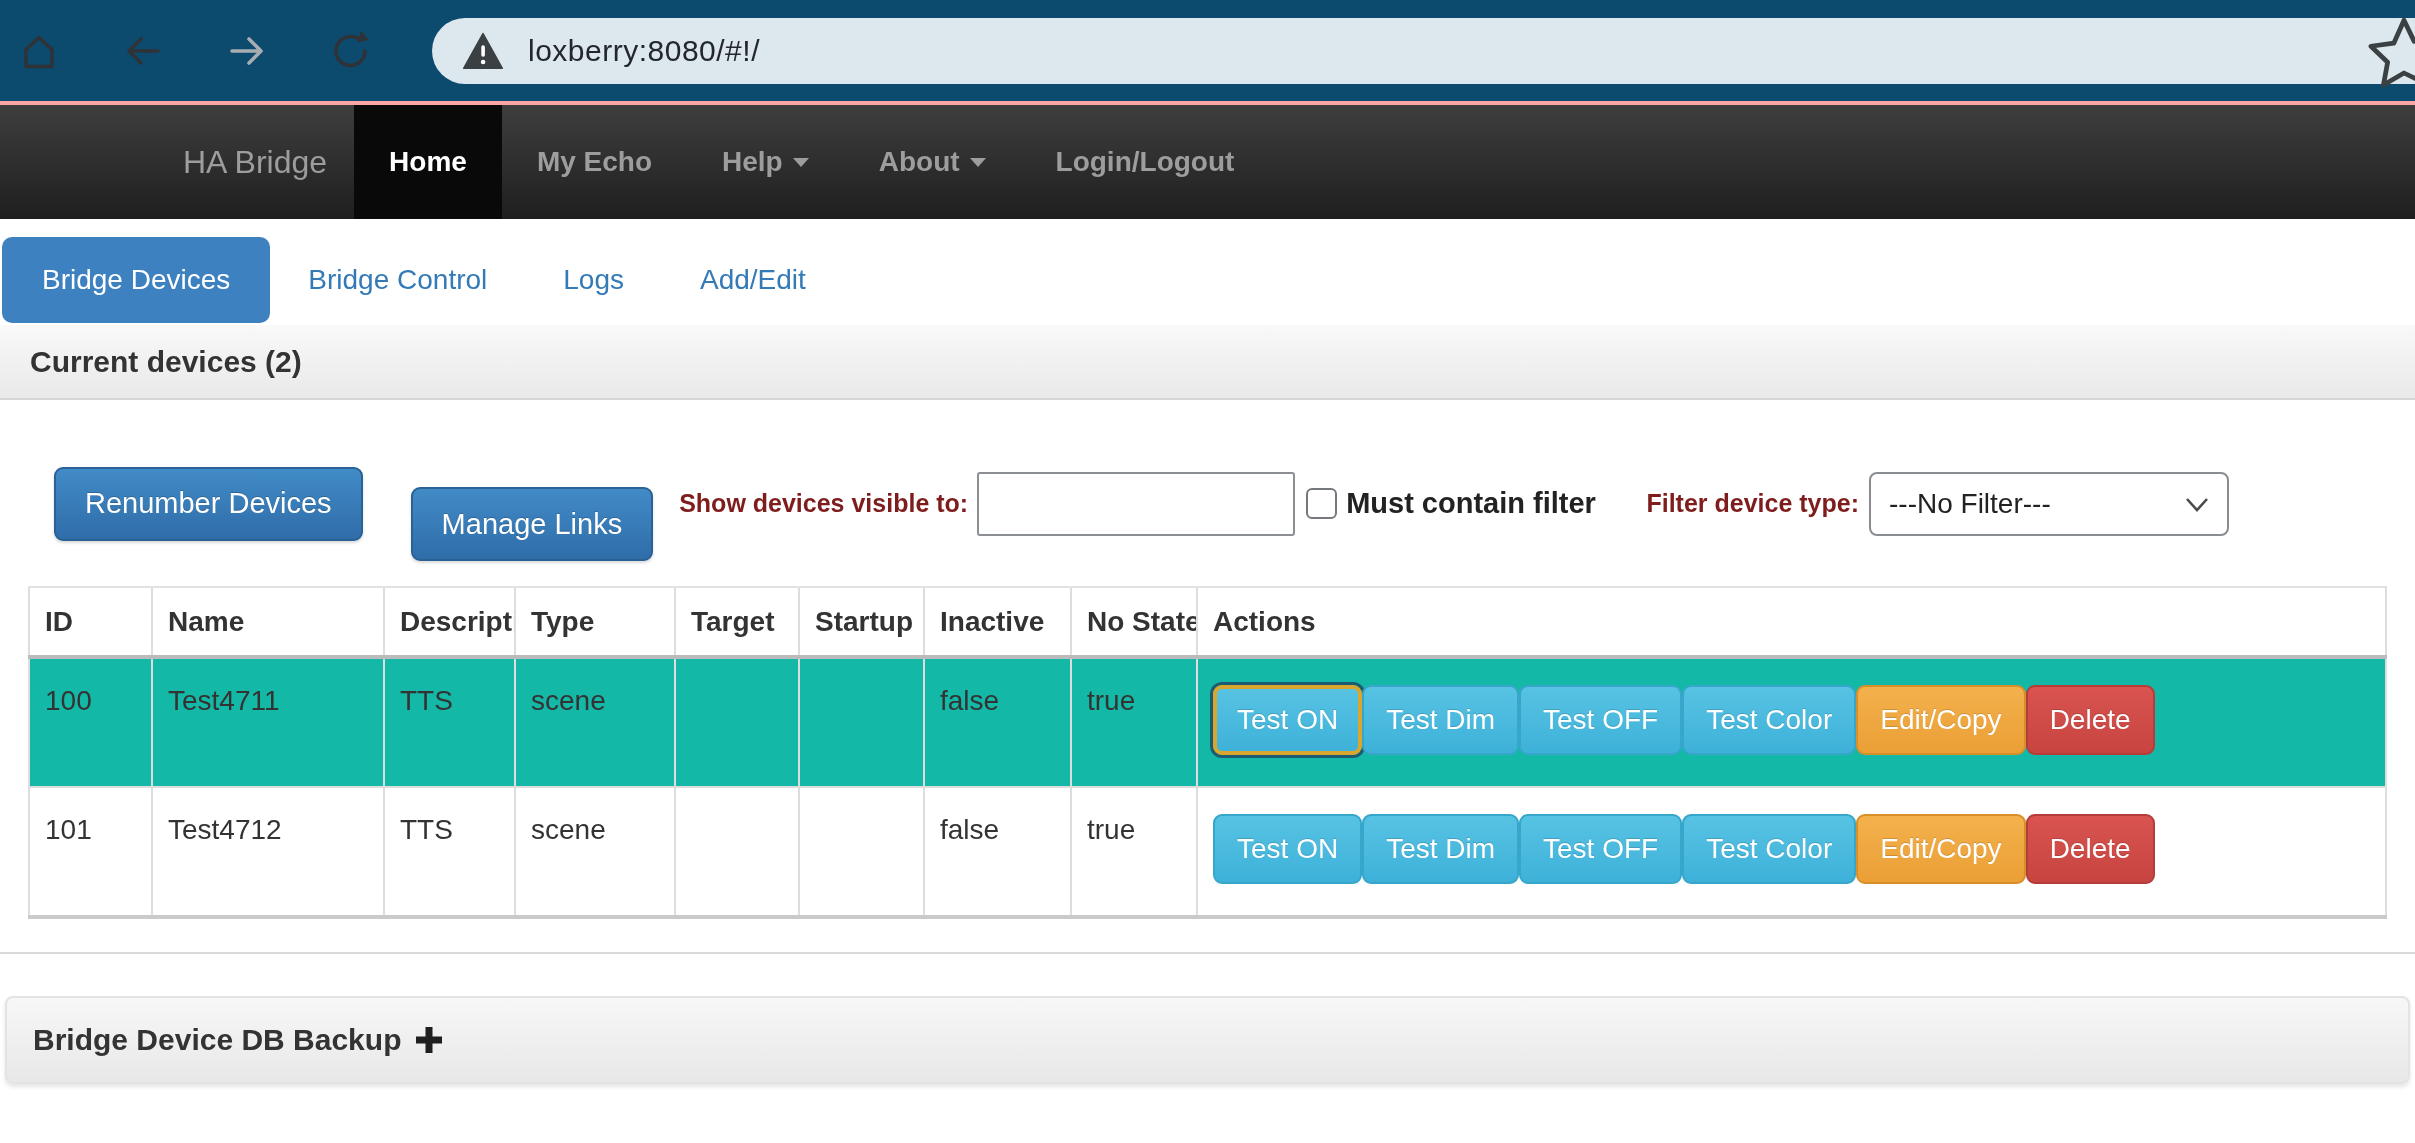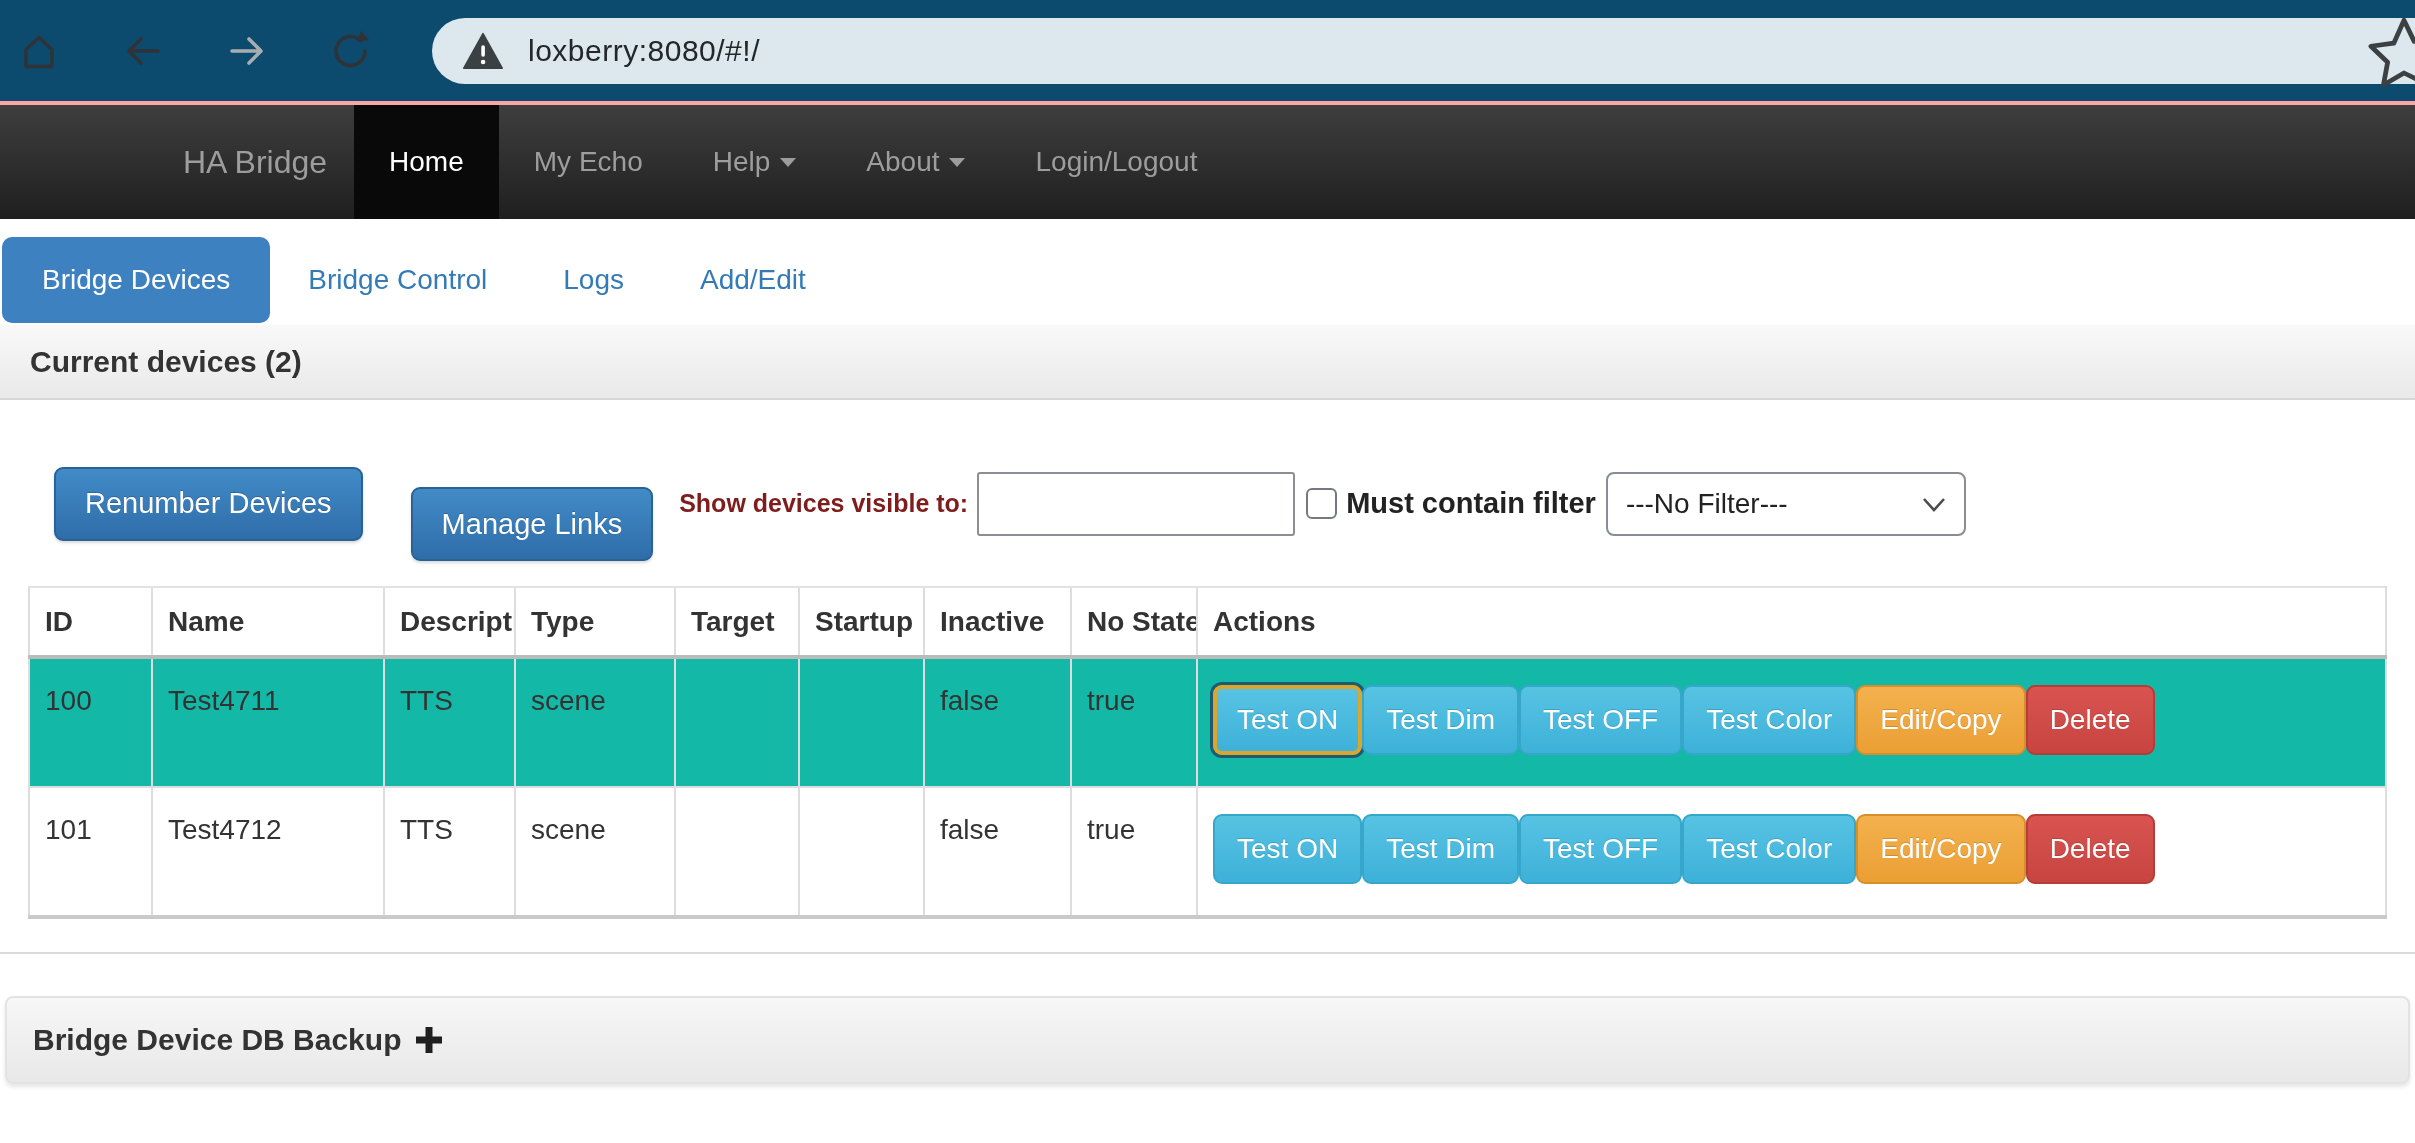--- a/index.html
+++ b/index.html
@@ -50,21 +50,21 @@
     display: flex;
     align-items: stretch;
   }
   .navbar-brand {
     margin-left: 183px;
     display: flex; align-items: center;
     color: #9d9d9d;
     font-size: 32px;
     cursor: pointer;
   }
-  .navbar-items { display: flex; margin-left: 27px; }
+  .navbar-items { display: flex; margin-left: 27px; font-weight: bold; }
   .nav-item {
     display: flex; align-items: center;
     padding: 0 35px;
     color: #9d9d9d;
     font-size: 28px;
     cursor: pointer;
   }
   .nav-item.active { background: #090909; color: #ffffff; }
   .caret {
     display: inline-block;
@@ -320,20 +320,21 @@
   <span>Current devices (2)</span>
 </div>
 
 <div class="controls">
   <button class="btn-primary btn-renumber">Renumber Devices</button>
   <button class="btn-primary btn-manage">Manage Links</button>
   <span class="ctl-label lbl-visible">Show devices visible to:</span>
   <input class="search-input" type="text" value="" style="">
   <span class="checkbox"></span>
   <span class="lbl-must">Must contain filter</span>
+  <span class="ctl-label lbl-filter">Filter device type:</span>
   <div class="select-box">
     <span>---No Filter---</span>
     <span>
       <svg width="24" height="16" viewBox="0 0 24 16" fill="none">
         <path d="M2 2 L12 13 L22 2" stroke="#4a4a4a" stroke-width="2.6" fill="none"></path>
       </svg>
     </span>
   </div>
 </div>
 

